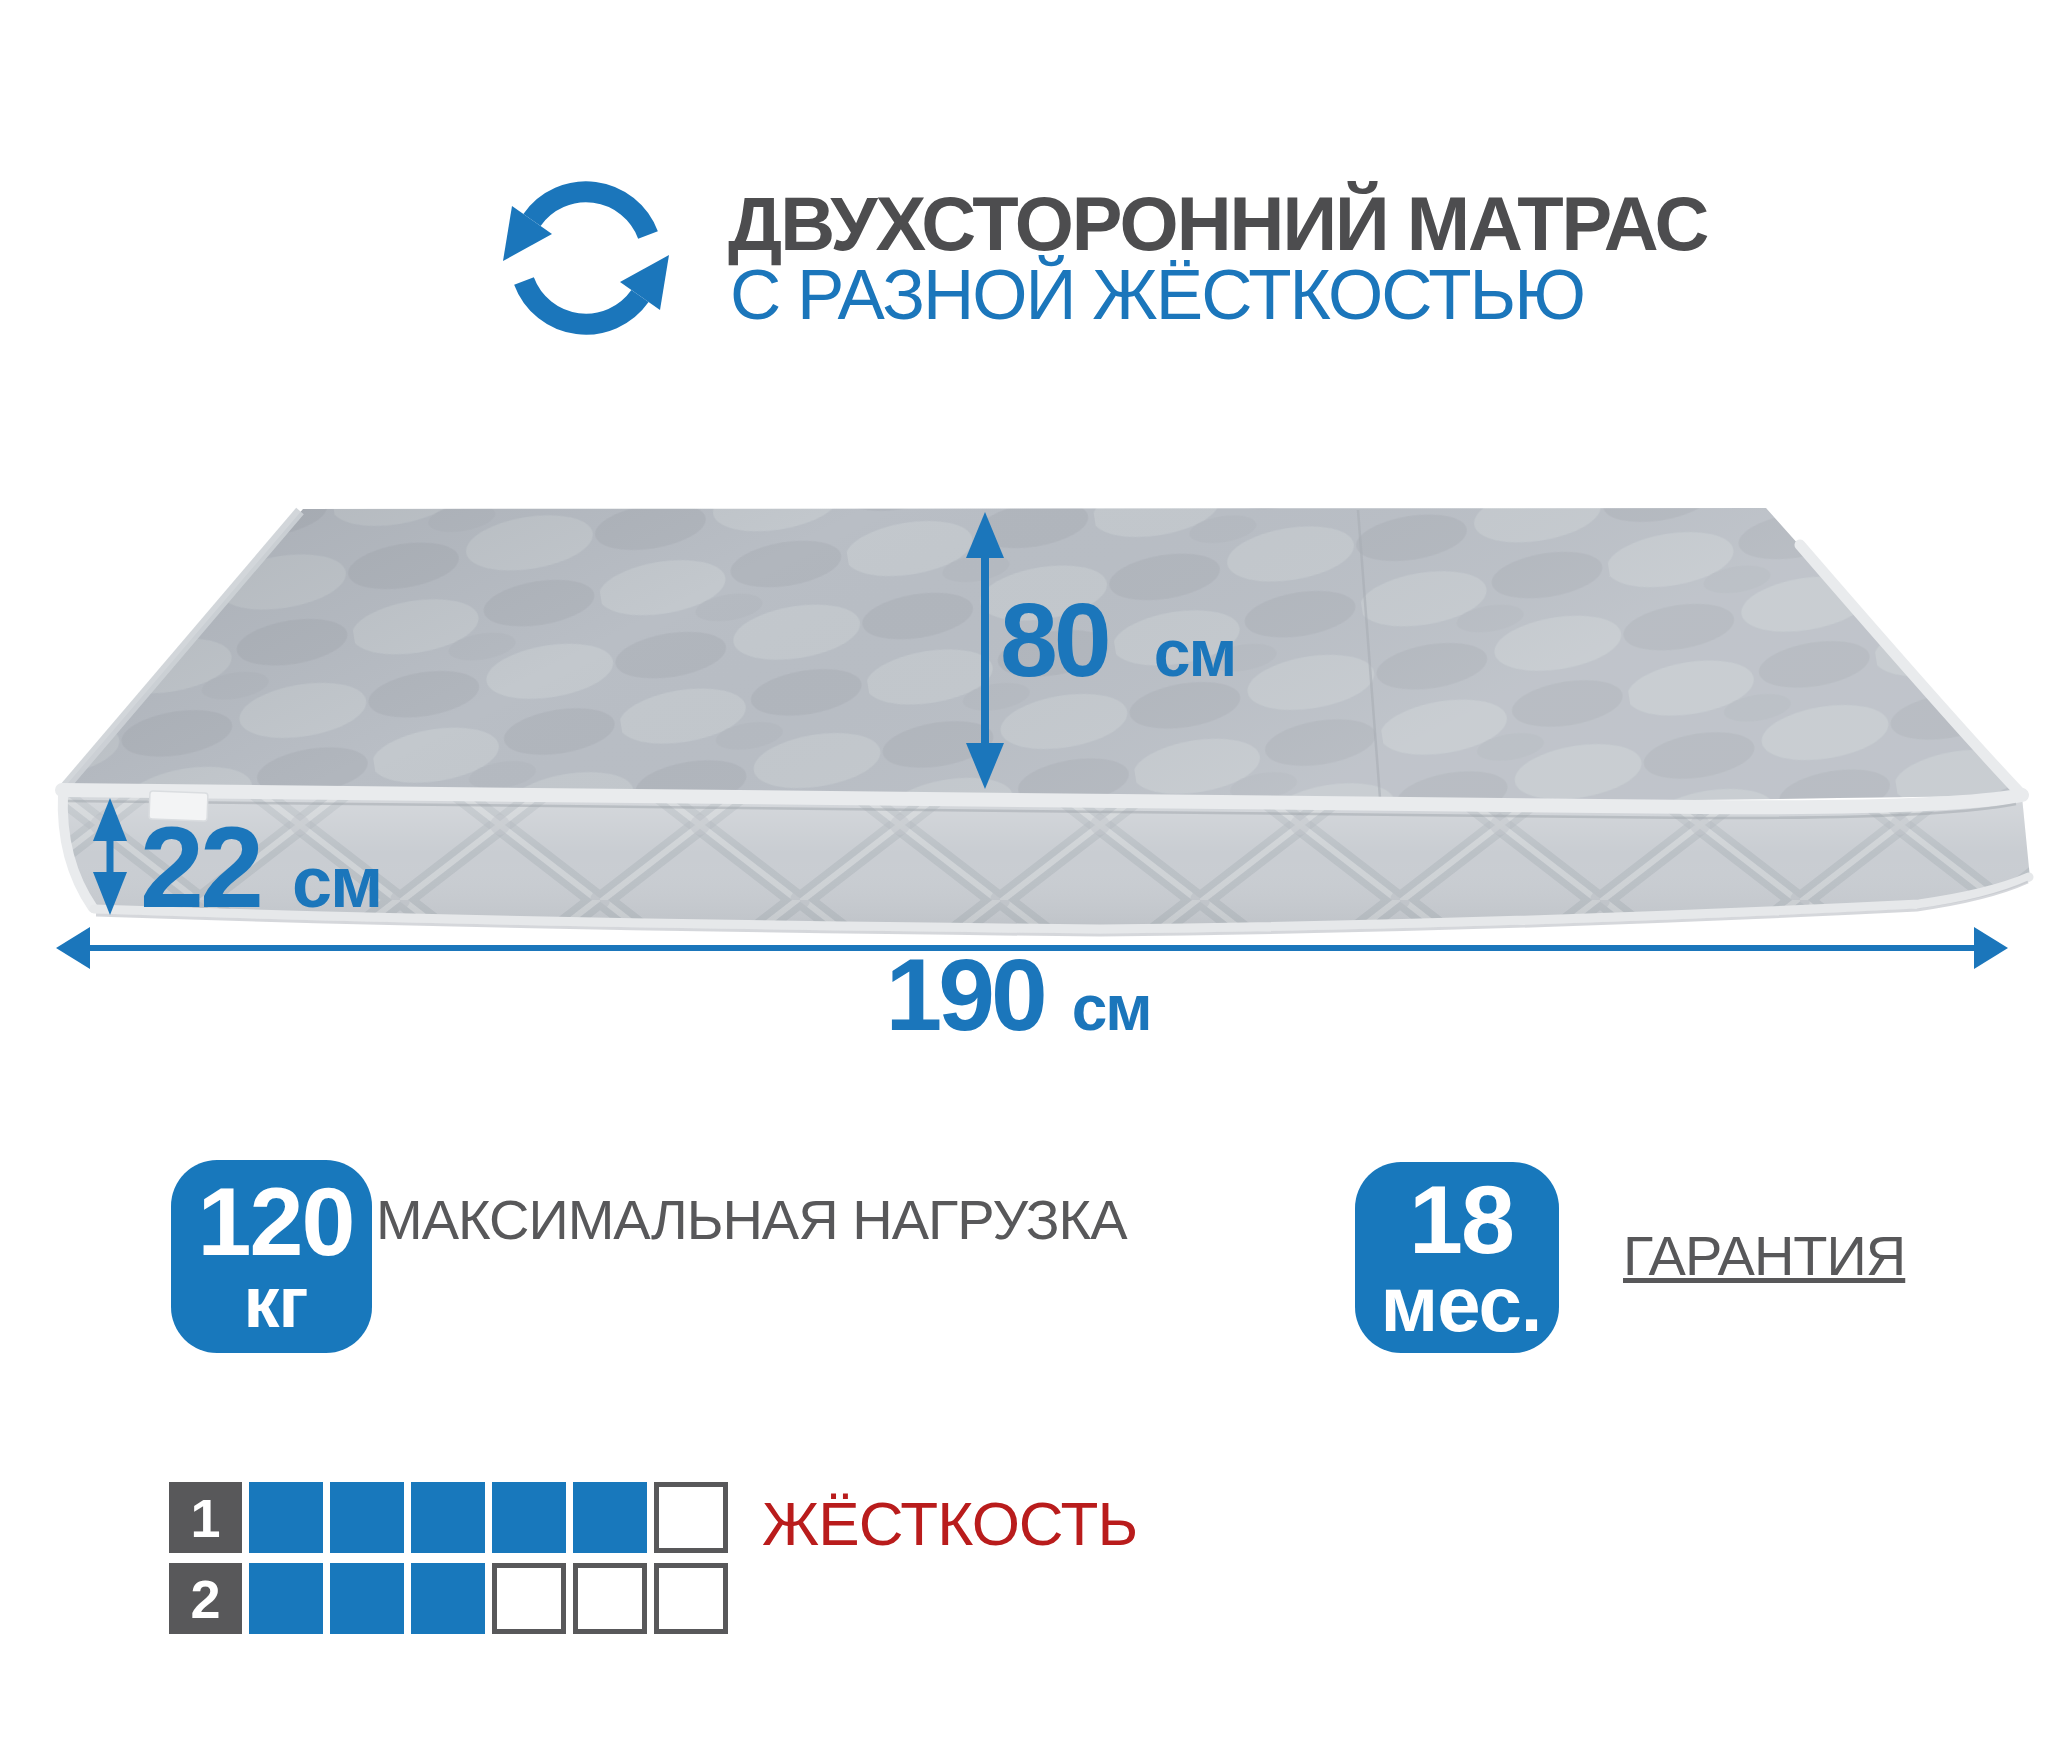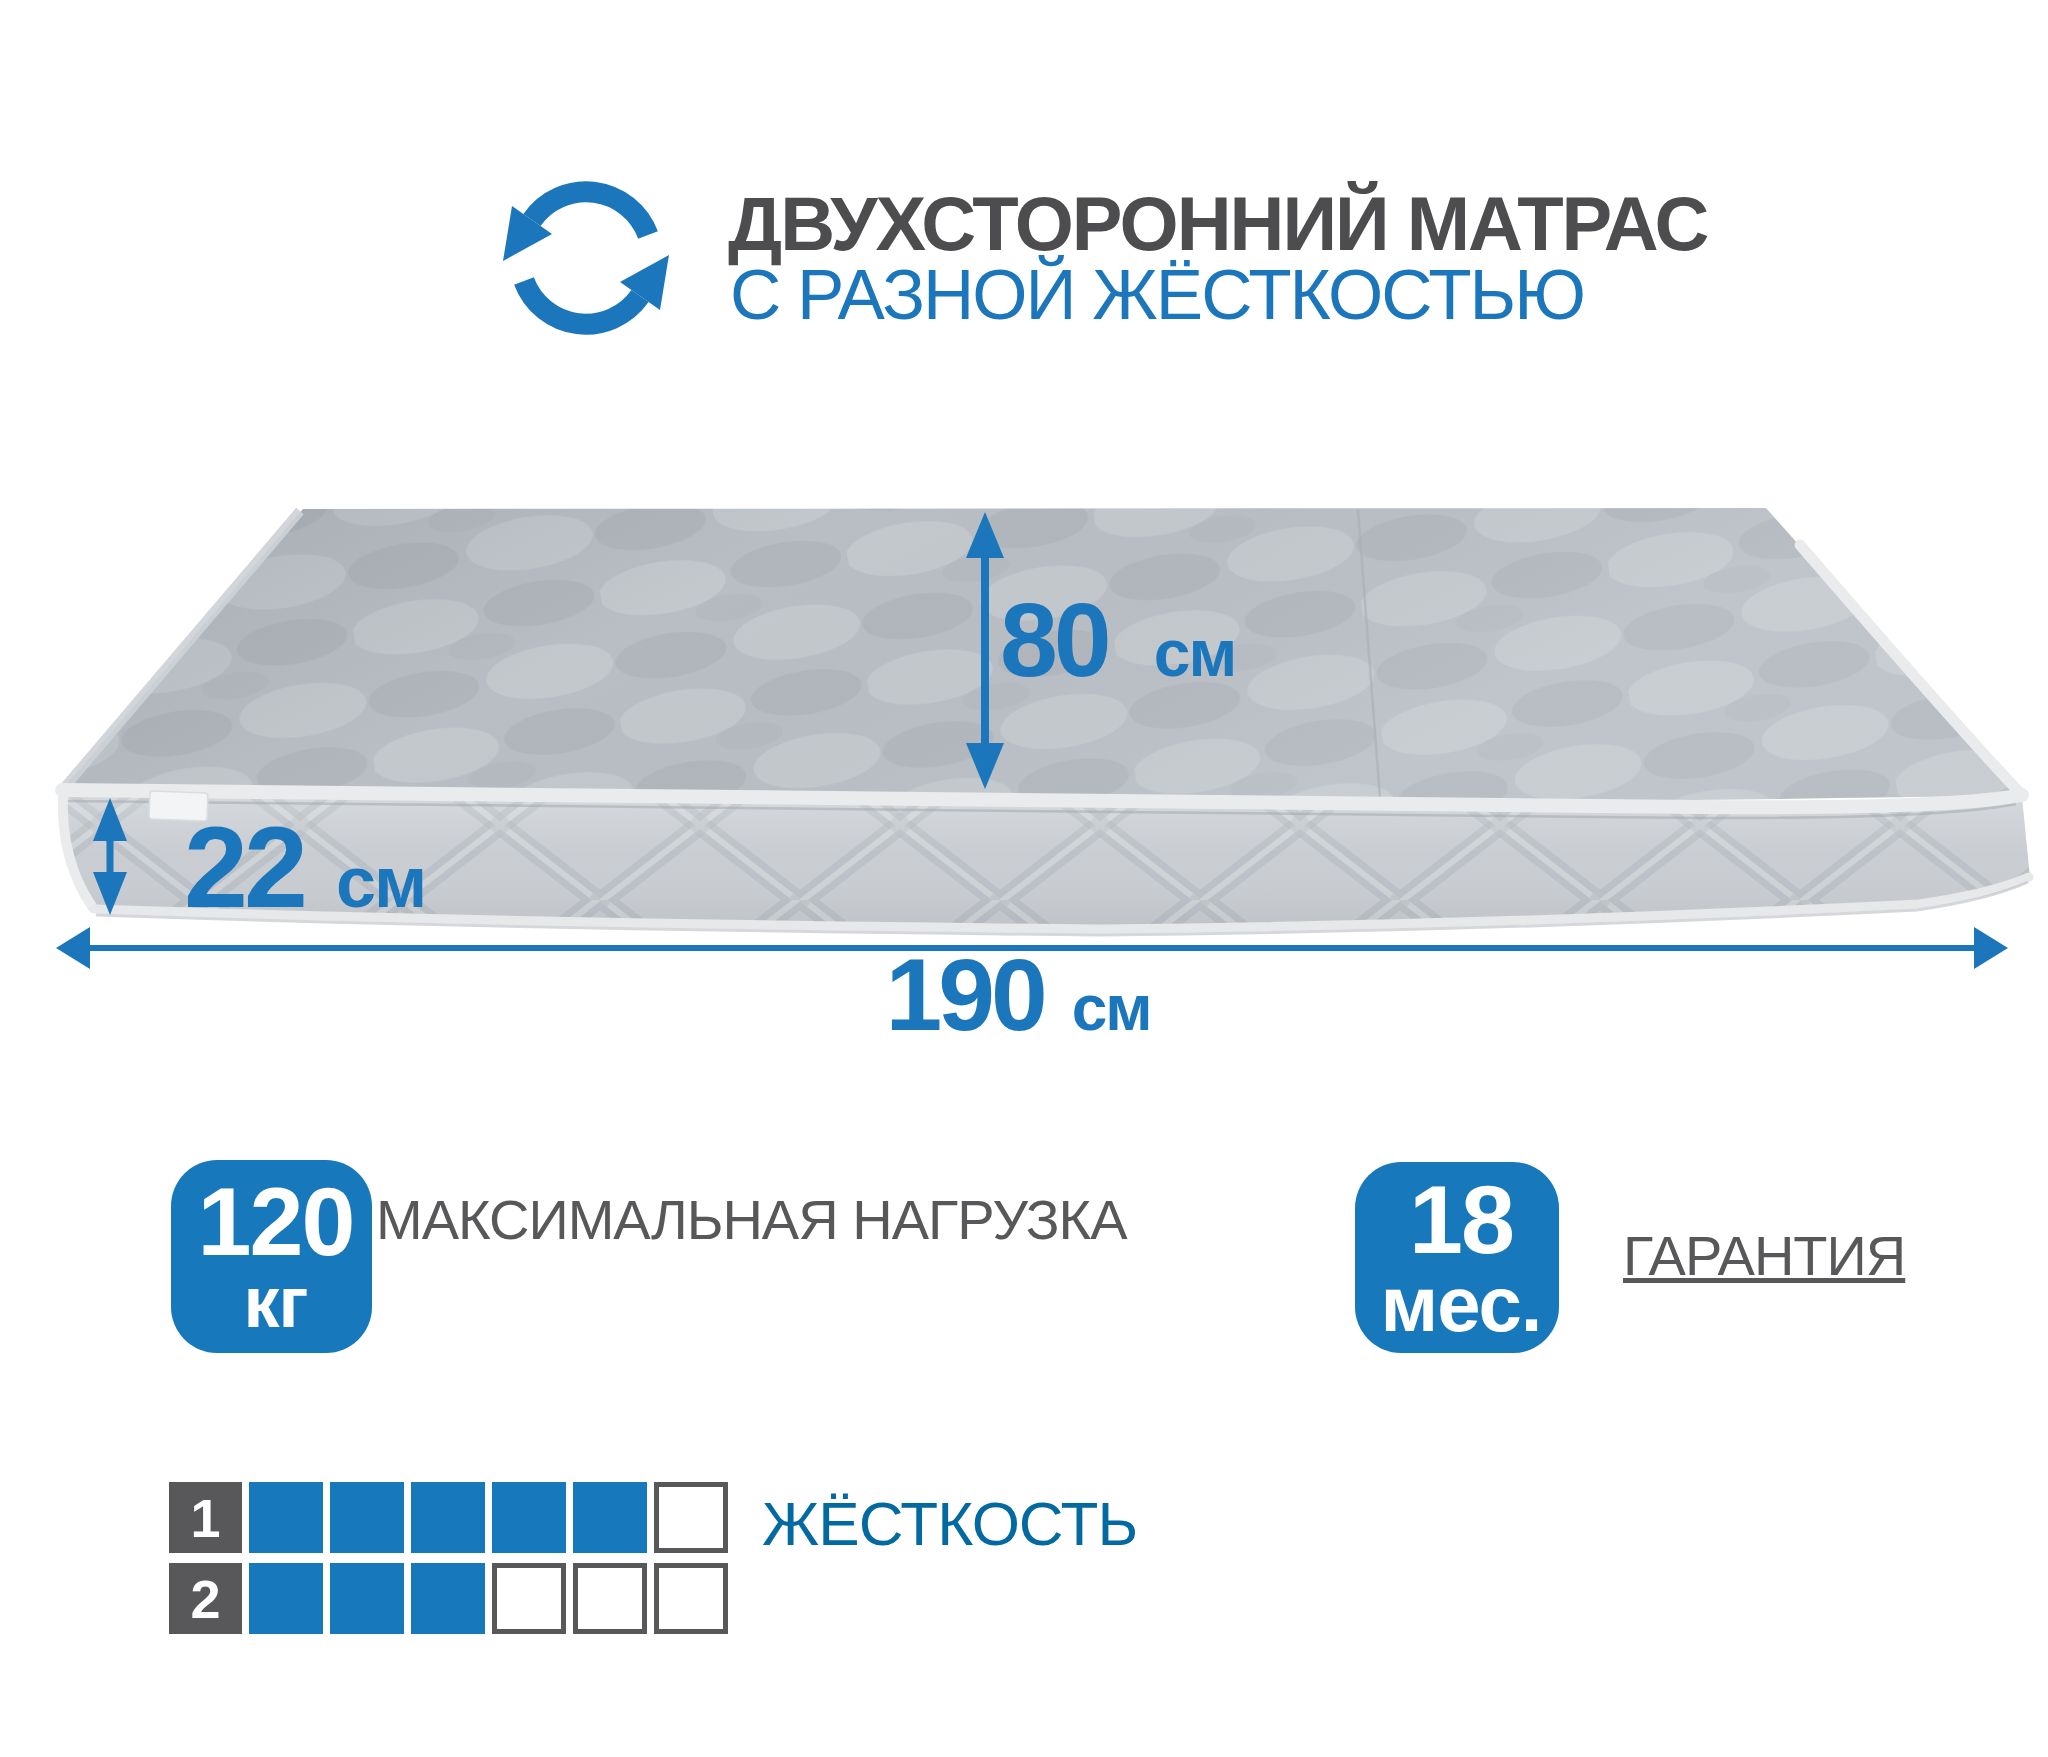--- a/index.html
+++ b/index.html
@@ -27,21 +27,21 @@
   .dim{
     display:flex;align-items:baseline;color:#1b76bb;
     line-height:1;white-space:nowrap;
   }
   .dim .num{font-weight:bold;letter-spacing:-4px;}
   .dim .unit{font-weight:bold;letter-spacing:-2px;}
   .dim-width{left:1000px;top:588px;gap:16px;}
   .dim-width .num{font-size:104px;}
   .dim-width .unit{font-size:66px;margin-left:30px;}
   .dim-height{left:140px;top:810px;}
-  .dim-height .num{font-size:115px;margin-left:44px;}
+  .dim-height .num{font-size:115px;}
   .dim-height .unit{font-size:72px;margin-left:32px;}
   .dim-length{left:718px;top:944px;width:600px;justify-content:center;}
   .dim-length .num{font-size:102px;}
   .dim-length .unit{font-size:64px;margin-left:28px;}
 
   
   .badge{
     background:#1878bc;border-radius:46px;color:#ffffff;
     display:flex;flex-direction:column;align-items:center;justify-content:center;
     text-align:center;
@@ -62,21 +62,21 @@
   .firmness-grid{left:169px;top:1482px;display:flex;flex-direction:column;gap:10px;}
   .firm-row{display:flex;gap:7px;}
   .firm-row .cell{width:74px;height:71px;box-sizing:border-box;}
   .firm-row .cell-label{
     width:73px;height:71px;background:#58585a;color:#ffffff;
     font-size:54px;font-weight:bold;display:flex;align-items:center;justify-content:center;
   }
   .firm-row .cell.filled{background:#1878bc;}
   .firm-row .cell.empty{background:#ffffff;border:5px solid #58585a;}
   .firmness-caption{
-    left:762px;top:1486px;color:#0369a1;
+    left:762px;top:1486px;color:#b91c1c;
     font-size:62px;line-height:76px;letter-spacing:-1px;white-space:nowrap;
   }
 </style>
 </head>
 <body>
 
 <svg id="scene-svg" viewBox="0 0 2048 1757">
   <defs>
     <pattern id="topQuilt" width="250" height="130" patternUnits="userSpaceOnUse" patternTransform="rotate(-9)">
       <rect width="250" height="130" fill="#b9bec5"></rect>

